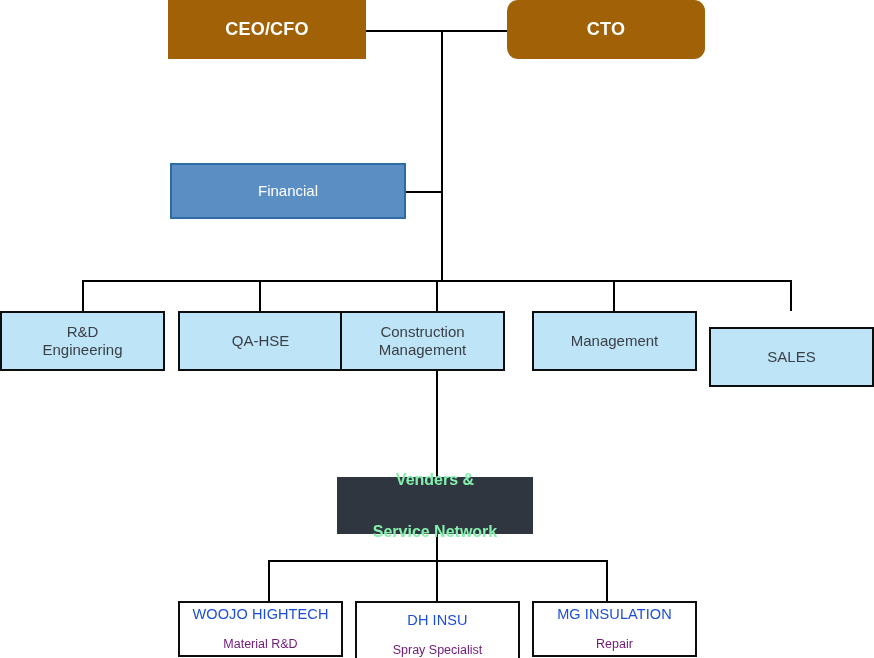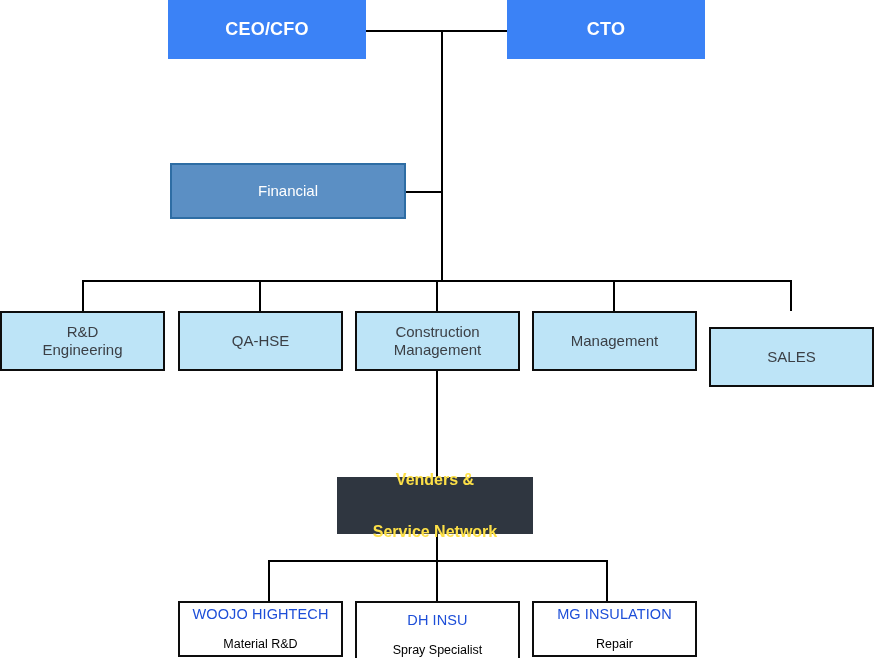--- a/index.html
+++ b/index.html
@@ -35,21 +35,21 @@
     display: flex;
     flex-direction: column;
     align-items: center;
     justify-content: center;
     text-align: center;
     line-height: 1.22;
   }
 
   
   .node.exec {
-    background: #3b82f6;
+    background: #a16207;
     color: #ffffff;
     font-size: 18px;
     font-weight: bold;
     letter-spacing: 0.2px;
     align-items: center;
   }
 
   
   .node.financial {
     background: #5b8fc4;
@@ -64,39 +64,39 @@
     background: #bde4f7;
     border: 2px solid #0d0d0d;
     color: #3b3f45;
     font-size: 15px;
     font-weight: normal;
   }
 
   
   .node.hub {
     background: #2f3640;
-    color: #fde047;
+    color: #86efac;
     font-size: 16px;
     font-weight: bold;
     gap: 32px;
   }
 
   
   .node.vendor {
     background: #ffffff;
     border: 2px solid #0d0d0d;
   }
   .vendor .vendor-name {
     color: #1d4ed8;
     font-size: 14.5px;
     font-weight: normal;
     letter-spacing: 0.1px;
   }
   .vendor .vendor-role {
-    color: #000000;
+    color: #701a75;
     font-size: 12.5px;
     font-weight: normal;
     margin-top: 14px;
   }
 
   .line-break { display: block; }
 </style>
 </head>
 <body>
 
@@ -122,38 +122,38 @@
 
   <div class="conn h" style="left:268px; top:560px; width:340px;"></div>
 
   <div class="conn v" style="left:268px; top:560px; height:41px;"></div>
   <div class="conn v" style="left:606px; top:560px; height:41px;"></div>
 
   <div class="node exec" style="left:168px; top:0px; width:198px; height:59px;">
     <span>CEO/CFO</span>
   </div>
 
-  <div class="node exec" style="left:507px; top:0px; width:198px; height:59px;">
+  <div class="node exec" style="left:507px; top:0px; width:198px; height:59px;border-radius:11px;">
     <span>CTO</span>
   </div>
 
   <div class="node financial" style="left:170px; top:163px; width:236px; height:56px;">
     <span>Financial</span>
   </div>
 
   <div class="node dept" style="left:0px; top:311px; width:165px; height:60px;">
     <span class="line-break">R&amp;D</span>
     <span class="line-break">Engineering</span>
   </div>
 
   <div class="node dept" style="left:178px; top:311px; width:165px; height:60px;">
     <span class="line-break">QA-HSE</span>
   </div>
 
-  <div class="node dept" style="left:355px; top:311px; width:165px; height:60px;">
+  <div class="node dept" style="left:340px; top:311px; width:165px; height:60px;">
     <span class="line-break">Construction</span>
     <span class="line-break">Management</span>
   </div>
 
   <div class="node dept" style="left:532px; top:311px; width:165px; height:60px;">
     <span class="line-break">Management</span>
   </div>
 
   <div class="node dept" style="left:709px; top:311px; width:165px; height:60px;margin-top:16px;">
     <span class="line-break">SALES</span>

